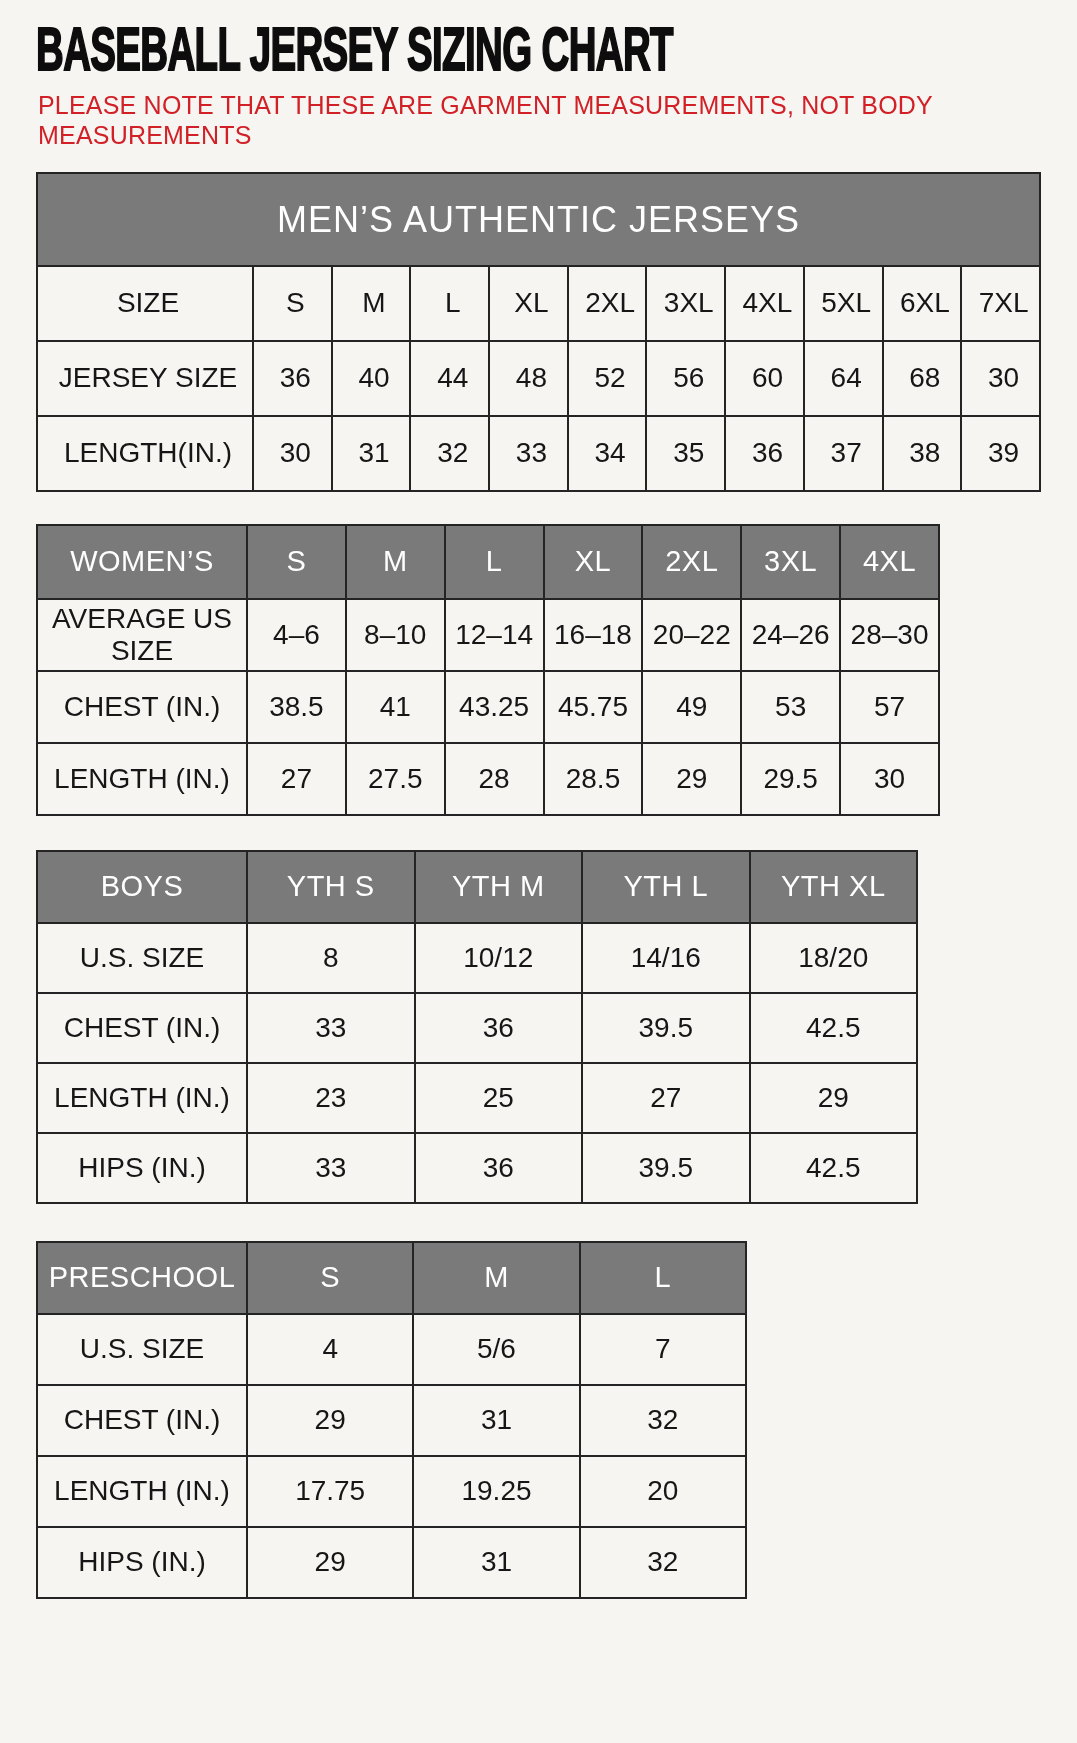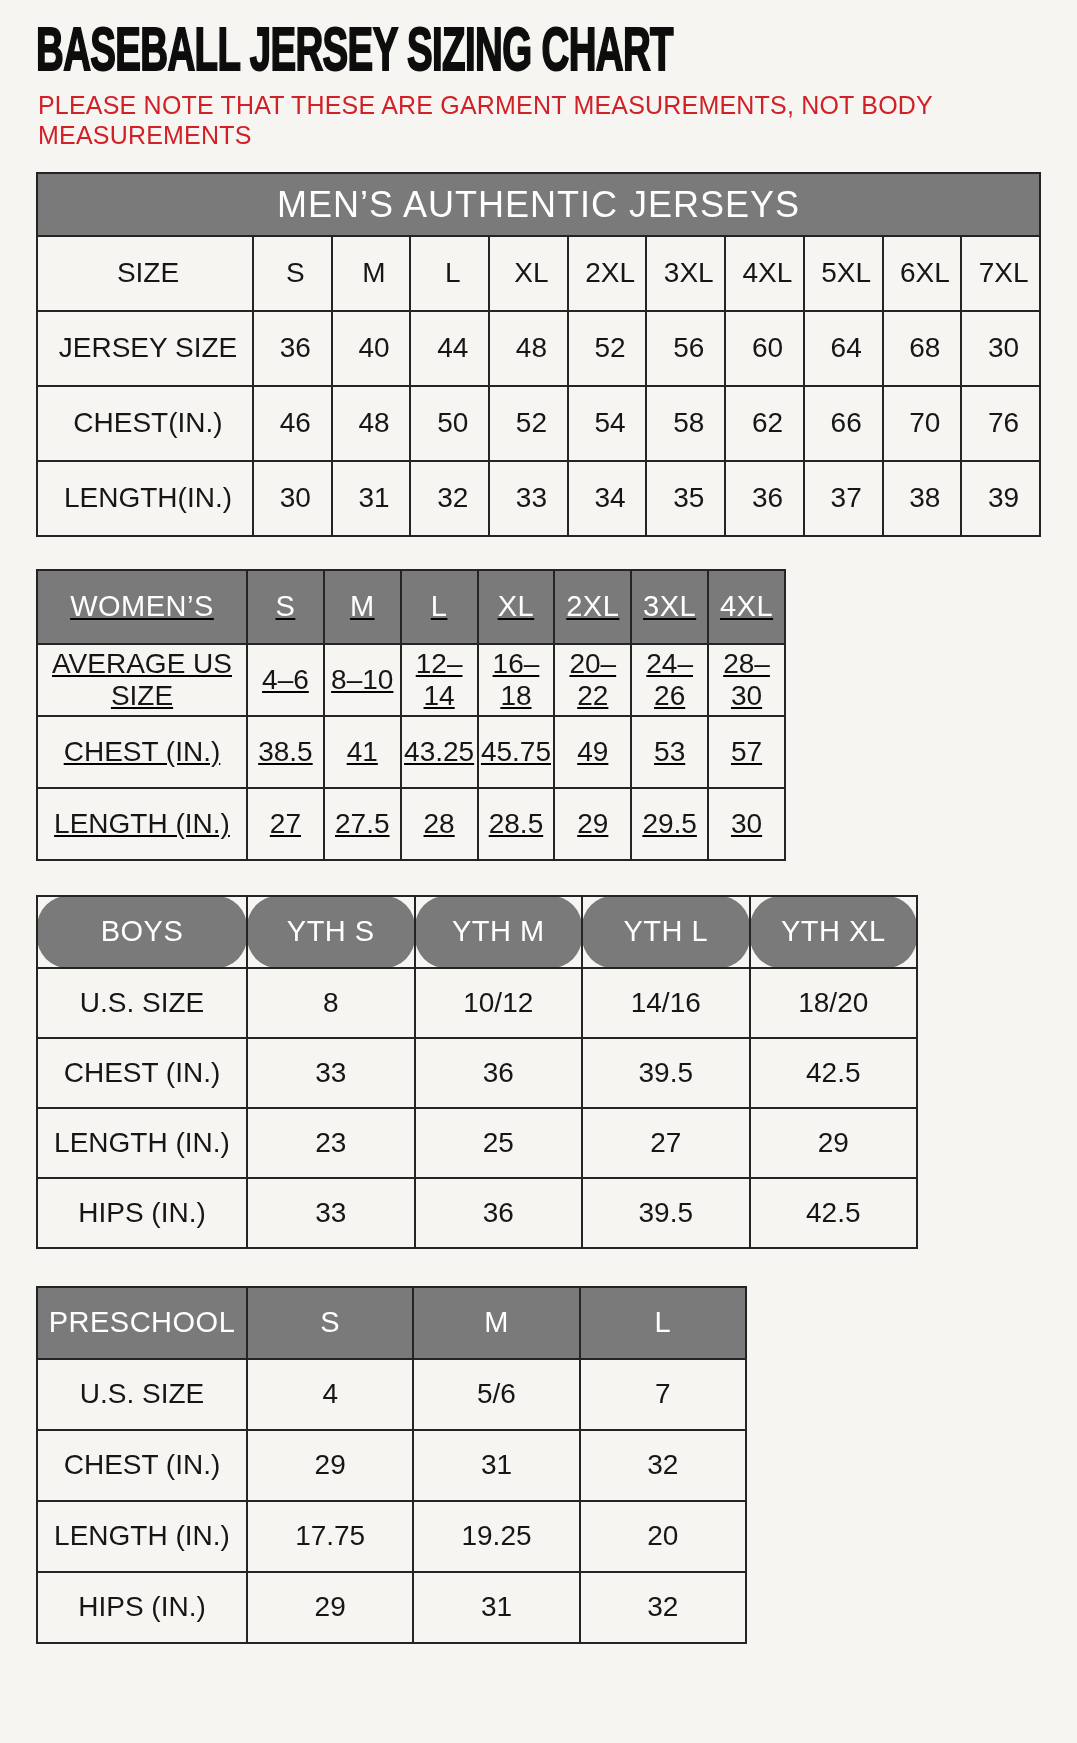--- a/index.html
+++ b/index.html
@@ -29,21 +29,21 @@
   }
 
   section{margin:0;}
   .banner{
     box-sizing:border-box;
     background:#7a7a7a;color:#ffffff;
     border:2px solid #242424;border-bottom:none;
     display:flex;align-items:center;justify-content:center;
     font-size:36px;letter-spacing:1px;
   }
-  .banner.mens-banner{width:1005px;height:63px;}
+  .banner.mens-banner{width:1005px;height:93px;}
 
   table{
     border-collapse:collapse;table-layout:fixed;
     margin:0;
   }
   th,td{
     border:2px solid #242424;
     text-align:center;vertical-align:middle;
     font-size:28px;color:#161616;font-weight:400;
     padding:0 2px;line-height:1.15;
@@ -51,26 +51,26 @@
   }
   thead th{
     background:#7a7a7a;color:#ffffff;font-weight:400;font-size:29px;
     letter-spacing:0.5px;
   }
   .labelcol{width:204px;}
 
   table.mens{width:1005px;}
   table.mens td{height:73px;padding-left:8px;}
 
-  table.womens{width:750px;text-decoration:underline;}
+  table.womens{width:904px;}
   table.womens thead th{height:72px;}
   table.womens td{height:70px;}
 
   table.boys{width:882px;}
-  table.boys thead th{height:70px;border-radius:31px;}
+  table.boys thead th{height:70px;}
   table.boys td{height:68px;}
 
   table.preschool{width:711px;}
   table.preschool thead th{height:70px;}
   table.preschool td{height:69px;}
 
   .gap-a{height:32px;}
   .gap-b{height:34px;}
   .gap-c{height:37px;}
 </style>
@@ -110,33 +110,20 @@
             <td>44</td>
             <td>48</td>
             <td>52</td>
             <td>56</td>
             <td>60</td>
             <td>64</td>
             <td>68</td>
             <td>30</td>
           </tr>
           <tr>
-            <td class="labelcol">CHEST(IN.)</td>
-            <td>46</td>
-            <td>48</td>
-            <td>50</td>
-            <td>52</td>
-            <td>54</td>
-            <td>58</td>
-            <td>62</td>
-            <td>66</td>
-            <td>70</td>
-            <td>76</td>
-          </tr>
-          <tr>
             <td class="labelcol">LENGTH(IN.)</td>
             <td>30</td>
             <td>31</td>
             <td>32</td>
             <td>33</td>
             <td>34</td>
             <td>35</td>
             <td>36</td>
             <td>37</td>
             <td>38</td>

